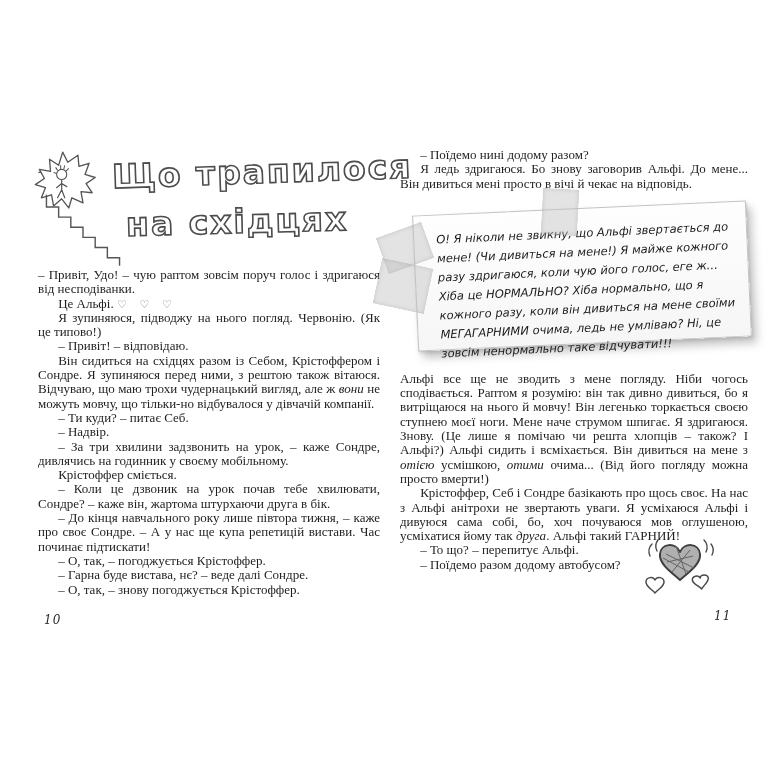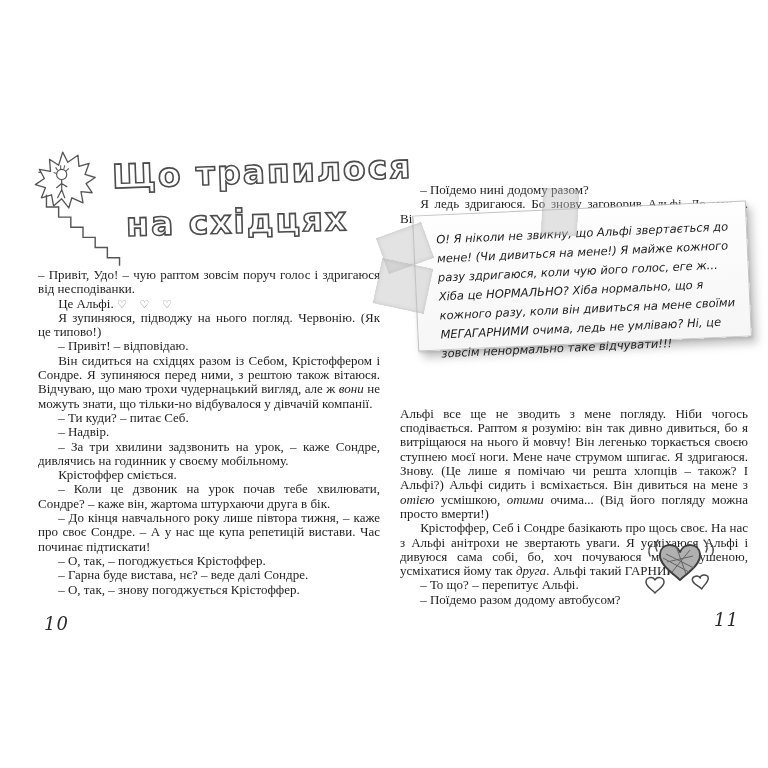--- a/index.html
+++ b/index.html
@@ -17,41 +17,41 @@
   .page-left{position:absolute;left:38px;top:148px;width:342px;}
   .chapter-header{position:relative;height:120px;}
   .title-line{position:absolute;font-family:"DejaVu Sans",sans-serif;font-weight:bold;font-size:33px;
               letter-spacing:2px;color:#ffffff;-webkit-text-stroke:1.6px #4d4d4d;
               text-shadow:0.5px 0.5px 0 #9a9a9a;white-space:nowrap;}
   .t1{left:74px;top:4px;transform:rotate(-2deg);}
   .t2{left:88px;top:54px;transform:rotate(-1.5deg);}
   .illu{position:absolute;left:-6px;top:-4px;}
 
   
-  .page-right{position:absolute;left:400px;top:148px;width:348px;margin-top:35px;}
+  .page-right{position:absolute;left:400px;top:148px;width:348px;}
   .rp-bottom{margin-top:181px;}
   .doodle-spacer{float:right;width:100px;height:72px;}
 
   
   .note{position:absolute;left:415px;top:208px;width:332px;height:134px;z-index:2;
         background:linear-gradient(180deg,#fefefe 0%,#f6f6f6 100%);
         border:1px solid #c2c2c2;transform:rotate(-2.6deg);
         box-shadow:5px 7px 9px rgba(130,130,130,.45),1px 2px 3px rgba(150,150,150,.35);}
   .note-text{padding:15px 14px 0 22px;font-family:"DejaVu Sans",sans-serif;font-style:italic;
              font-size:11.5px;line-height:19px;color:#1c1c1c;text-align:left;}
   .tape{position:absolute;background:rgba(193,193,193,.45);z-index:3;
         box-shadow:inset 0 0 4px rgba(120,120,120,.3);}
   .tape-top{left:542px;top:189px;width:36px;height:46px;transform:rotate(3deg);}
   .tape-l1{left:381px;top:229px;width:48px;height:38px;transform:rotate(-20deg);}
   .tape-l2{left:377px;top:263px;width:52px;height:46px;transform:rotate(12deg);}
 
   
   .heart-doodle{position:absolute;left:642px;top:534px;z-index:2;}
   .pagenum{position:absolute;font-family:"DejaVu Serif",serif;font-style:italic;
-           font-size:18px;color:#2c2c2c;letter-spacing:1px;}
+           font-size:12px;color:#2c2c2c;letter-spacing:1px;}
   .pn-left{left:44px;top:613px;}
   .pn-right{left:714px;top:609px;text-align:center;}
 </style>
 </head>
 <body>
 
 <div class="spread">
 
   <div class="page-left">
     <div class="chapter-header">
@@ -64,21 +64,21 @@
         <path d="M14 50 V62 H26 V72 H38 V82 H50 V92 H62 V102 H74 V112 H86 V120" fill="none" stroke="#555555" stroke-width="1.4"></path>
       </svg>
       <div class="title-line t1">Що трапилося</div>
       <div class="title-line t2">на східцях</div>
     </div>
     <div class="bodytext">
         <p class="para"><span>– Привіт, Удо! – чую раптом зовсім поруч голос і здригаюся від несподіванки.</span></p>
         <p class="para ind"><span>Це Альфі. </span><span class="hearts">♡ ♡ ♡</span></p>
         <p class="para ind"><span>Я зупиняюся, підводжу на нього погляд. Червонію. (Як це типово!)</span></p>
         <p class="para ind"><span>– Привіт! – відповідаю.</span></p>
-        <p class="para ind"><span>Він сидиться на східцях разом із Себом, Крістоффером і Сондре. Я зупиняюся перед ними, з рештою також вітаюся. Відчуваю, що маю трохи чудернацький вигляд, але ж </span><span class="it">вони</span><span> не можуть знати, що тільки-но відбувалося у дівчачій компанії.</span></p>
+        <p class="para ind"><span>Він сидиться на східцях разом із Себом, Крістоффером і Сондре. Я зупиняюся перед ними, з рештою також вітаюся. Відчуваю, що маю трохи чудернацький вигляд, але ж </span><span class="it">вони</span><span> не можуть мовчу, що тільки-но відбувалося у дівчачій компанії.</span></p>
         <p class="para ind"><span>– Ти куди? – питає Себ.</span></p>
         <p class="para ind"><span>– Надвір.</span></p>
         <p class="para ind"><span>– За три хвилини задзвонить на урок, – каже Сондре, дивлячись на годинник у своєму мобільному.</span></p>
         <p class="para ind"><span>Крістоффер сміється.</span></p>
         <p class="para ind"><span>– Коли це дзвоник на урок почав тебе хвилювати, Сондре? – каже він, жартома штурхаючи друга в бік.</span></p>
         <p class="para ind"><span>– До кінця навчального року лише півтора тижня, – каже про своє Сондре. – А у нас ще купа репетицій вистави. Час починає підтискати!</span></p>
         <p class="para ind"><span>– О, так, – погоджується Крістоффер.</span></p>
         <p class="para ind"><span>– Гарна буде вистава, нє? – веде далі Сондре.</span></p>
         <p class="para ind"><span>– О, так, – знову погоджується Крістоффер.</span></p>
       </div>

